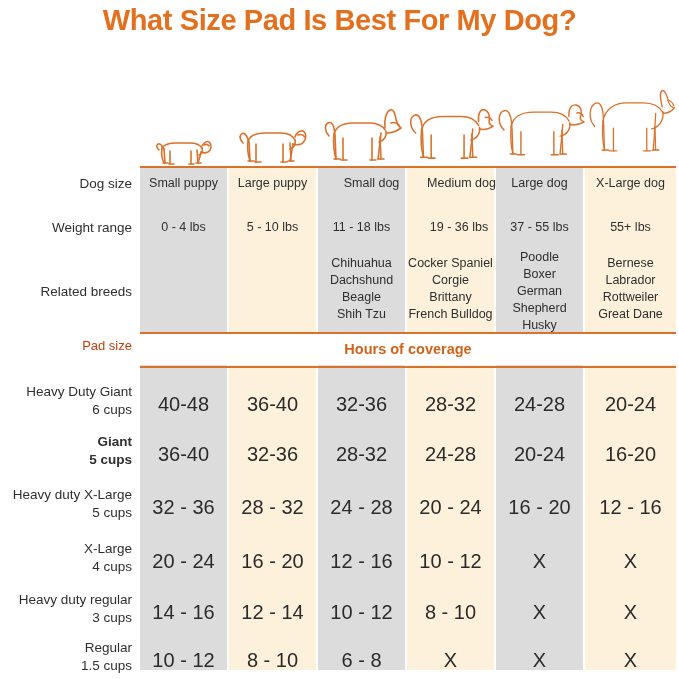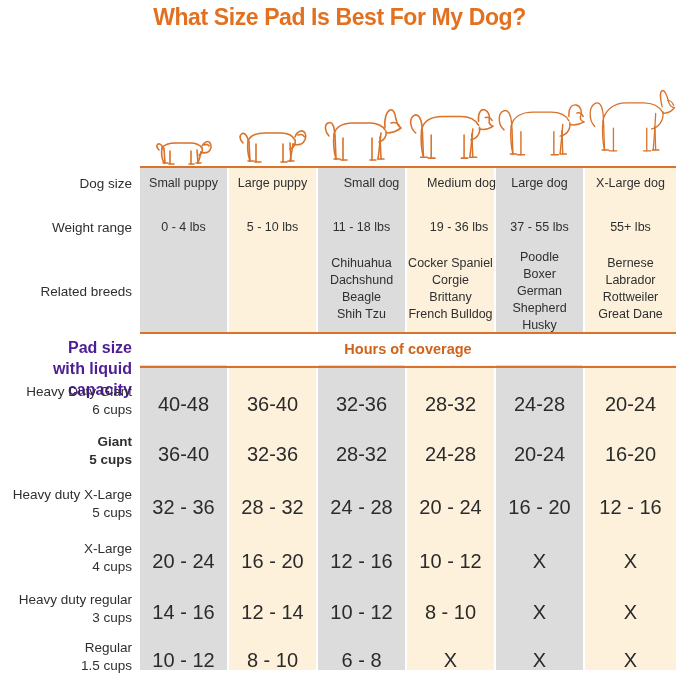--- a/index.html
+++ b/index.html
@@ -16,21 +16,21 @@
     position: relative;
   }
 
   
   .title {
     position: absolute;
     left: 0;
     top: 4px;
     width: 679px;
     text-align: center;
-    font-size: 23px;
+    font-size: 29px;
     font-weight: bold;
     color: #e2701e;
     letter-spacing: -0.4px;
     white-space: nowrap;
   }
 
   
   
   .grid {
     position: absolute;
@@ -115,23 +115,23 @@
     font-size: 13.5px;
     color: #2f2f2f;
     line-height: 1.3;
   }
   .rowlabel {
     left: 0;
     width: 132px;
     right: auto;
   }
   .rowlabel.orange {
-    color: #4c1d95;
-    font-weight: bold;
-    font-size: 16px;
+    color: #c2410c;
+    font-weight: normal;
+    font-size: 13px;
   }
 
   .hours-title {
     position: absolute;
     left: 140px;
     top: 341px;
     width: 536px;
     text-align: center;
     font-size: 14.5px;
     font-weight: bold;
@@ -288,21 +288,20 @@
     </div>
   <div class="cell breeds" style="left:585px;top:255px;width:91px;">
       <div>Bernese</div>
       <div>Labrador</div>
       <div>Rottweiler</div>
       <div>Great Dane</div>
     </div>
 
   <div class="rowlabel orange" style="top:338px;">
     <span>Pad size</span><br>
-    <span>with liquid capacity</span>
   </div>
   <div class="hours-title">Hours of coverage</div>
 
   <div id="pad-rows-host">
       <div class="rowlabel" style="top: 383px;">
         <div>Heavy Duty Giant</div>
         <div>6 cups</div>
       </div>
       <div class="cell num" style="left: 140px; width: 87px; top: 391px;">40-48</div>
       <div class="cell num" style="left: 229px; width: 87px; top: 391px;">36-40</div>

